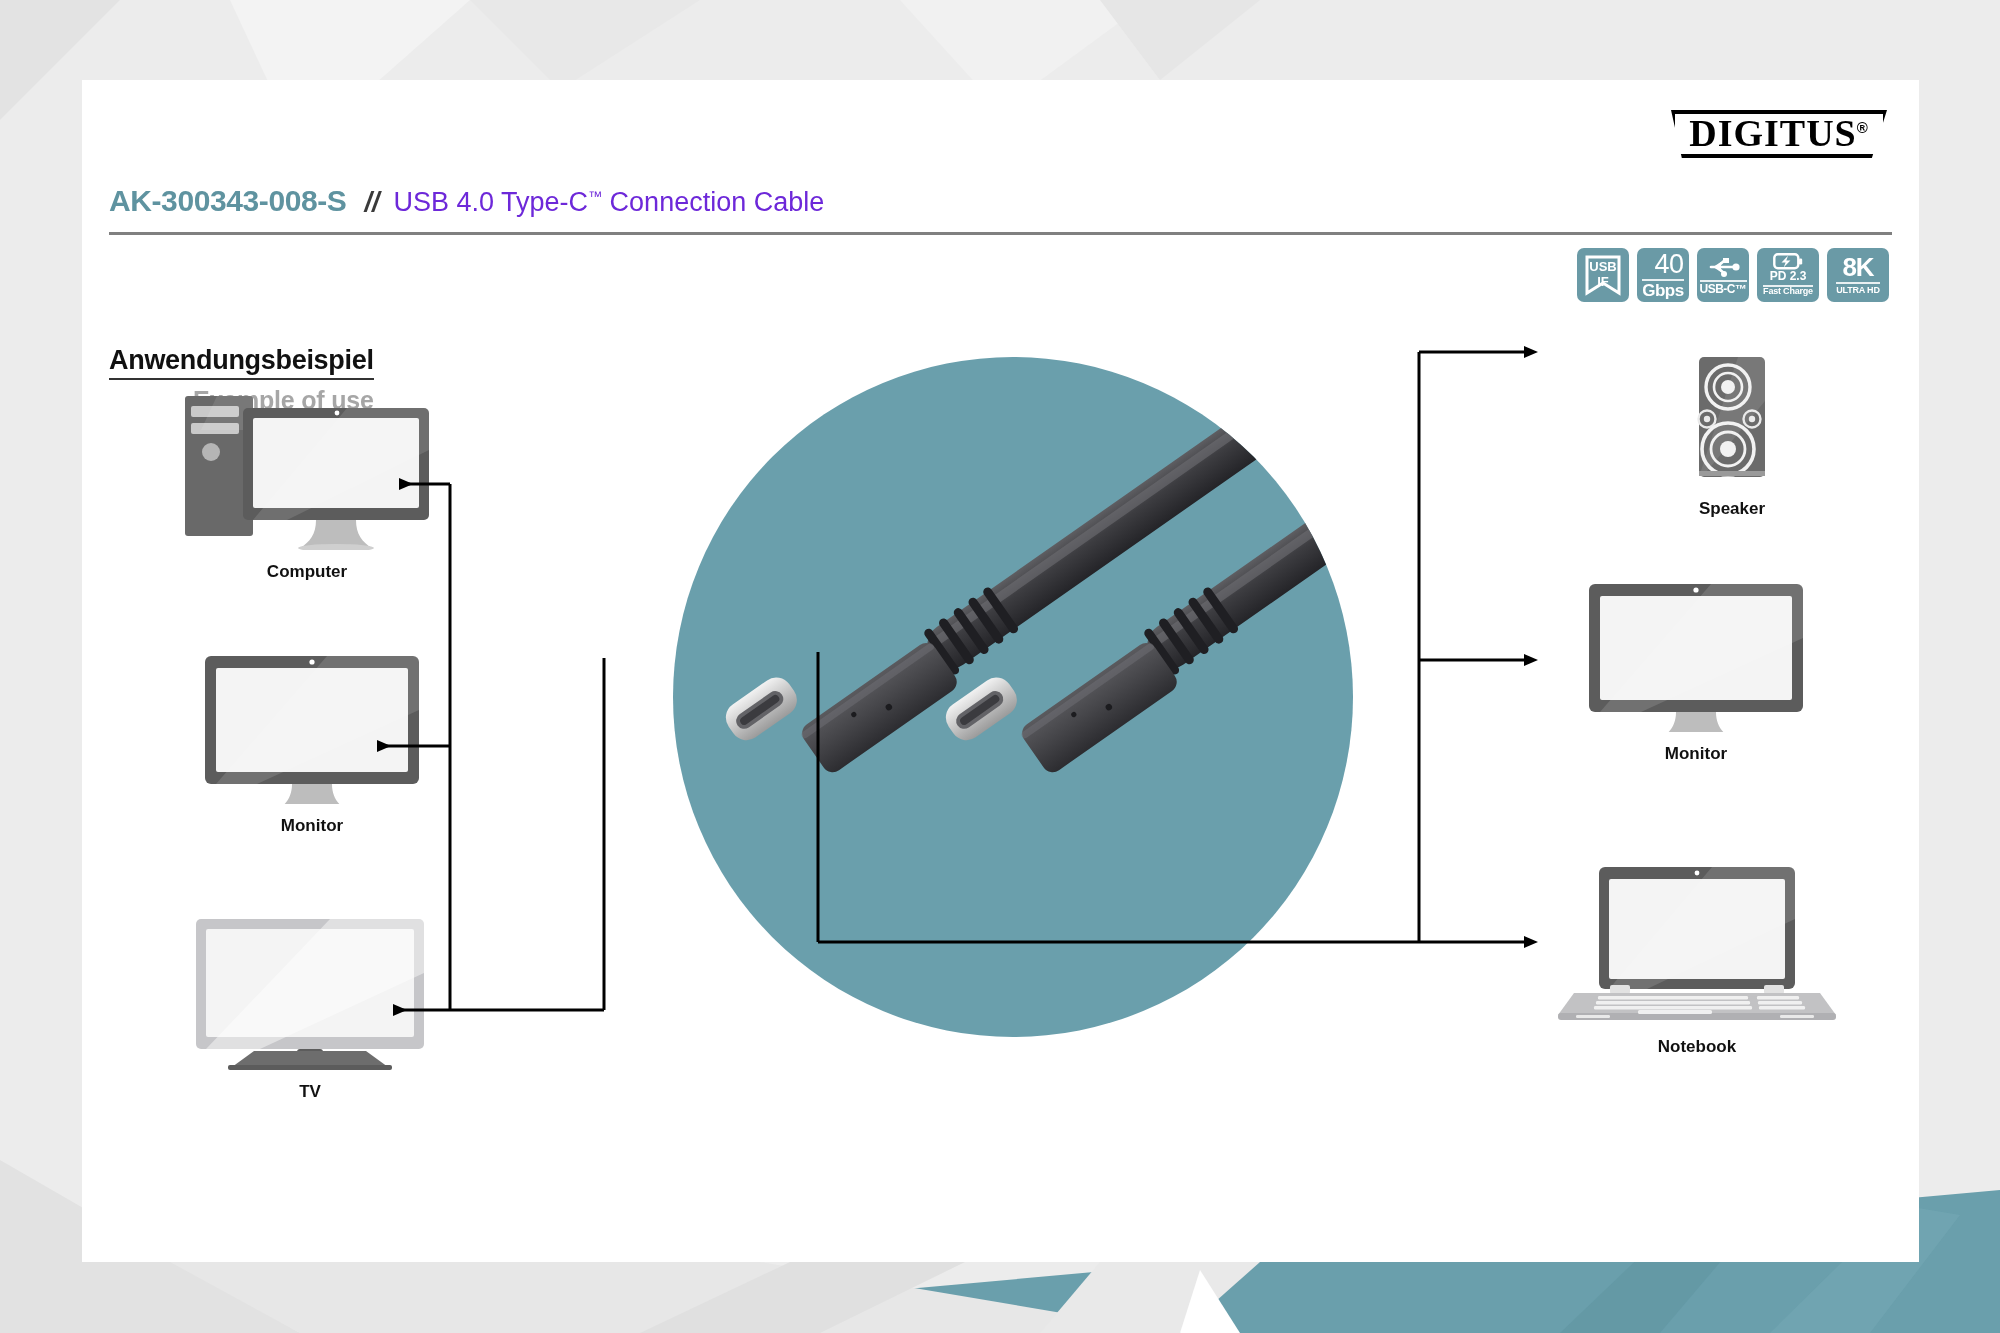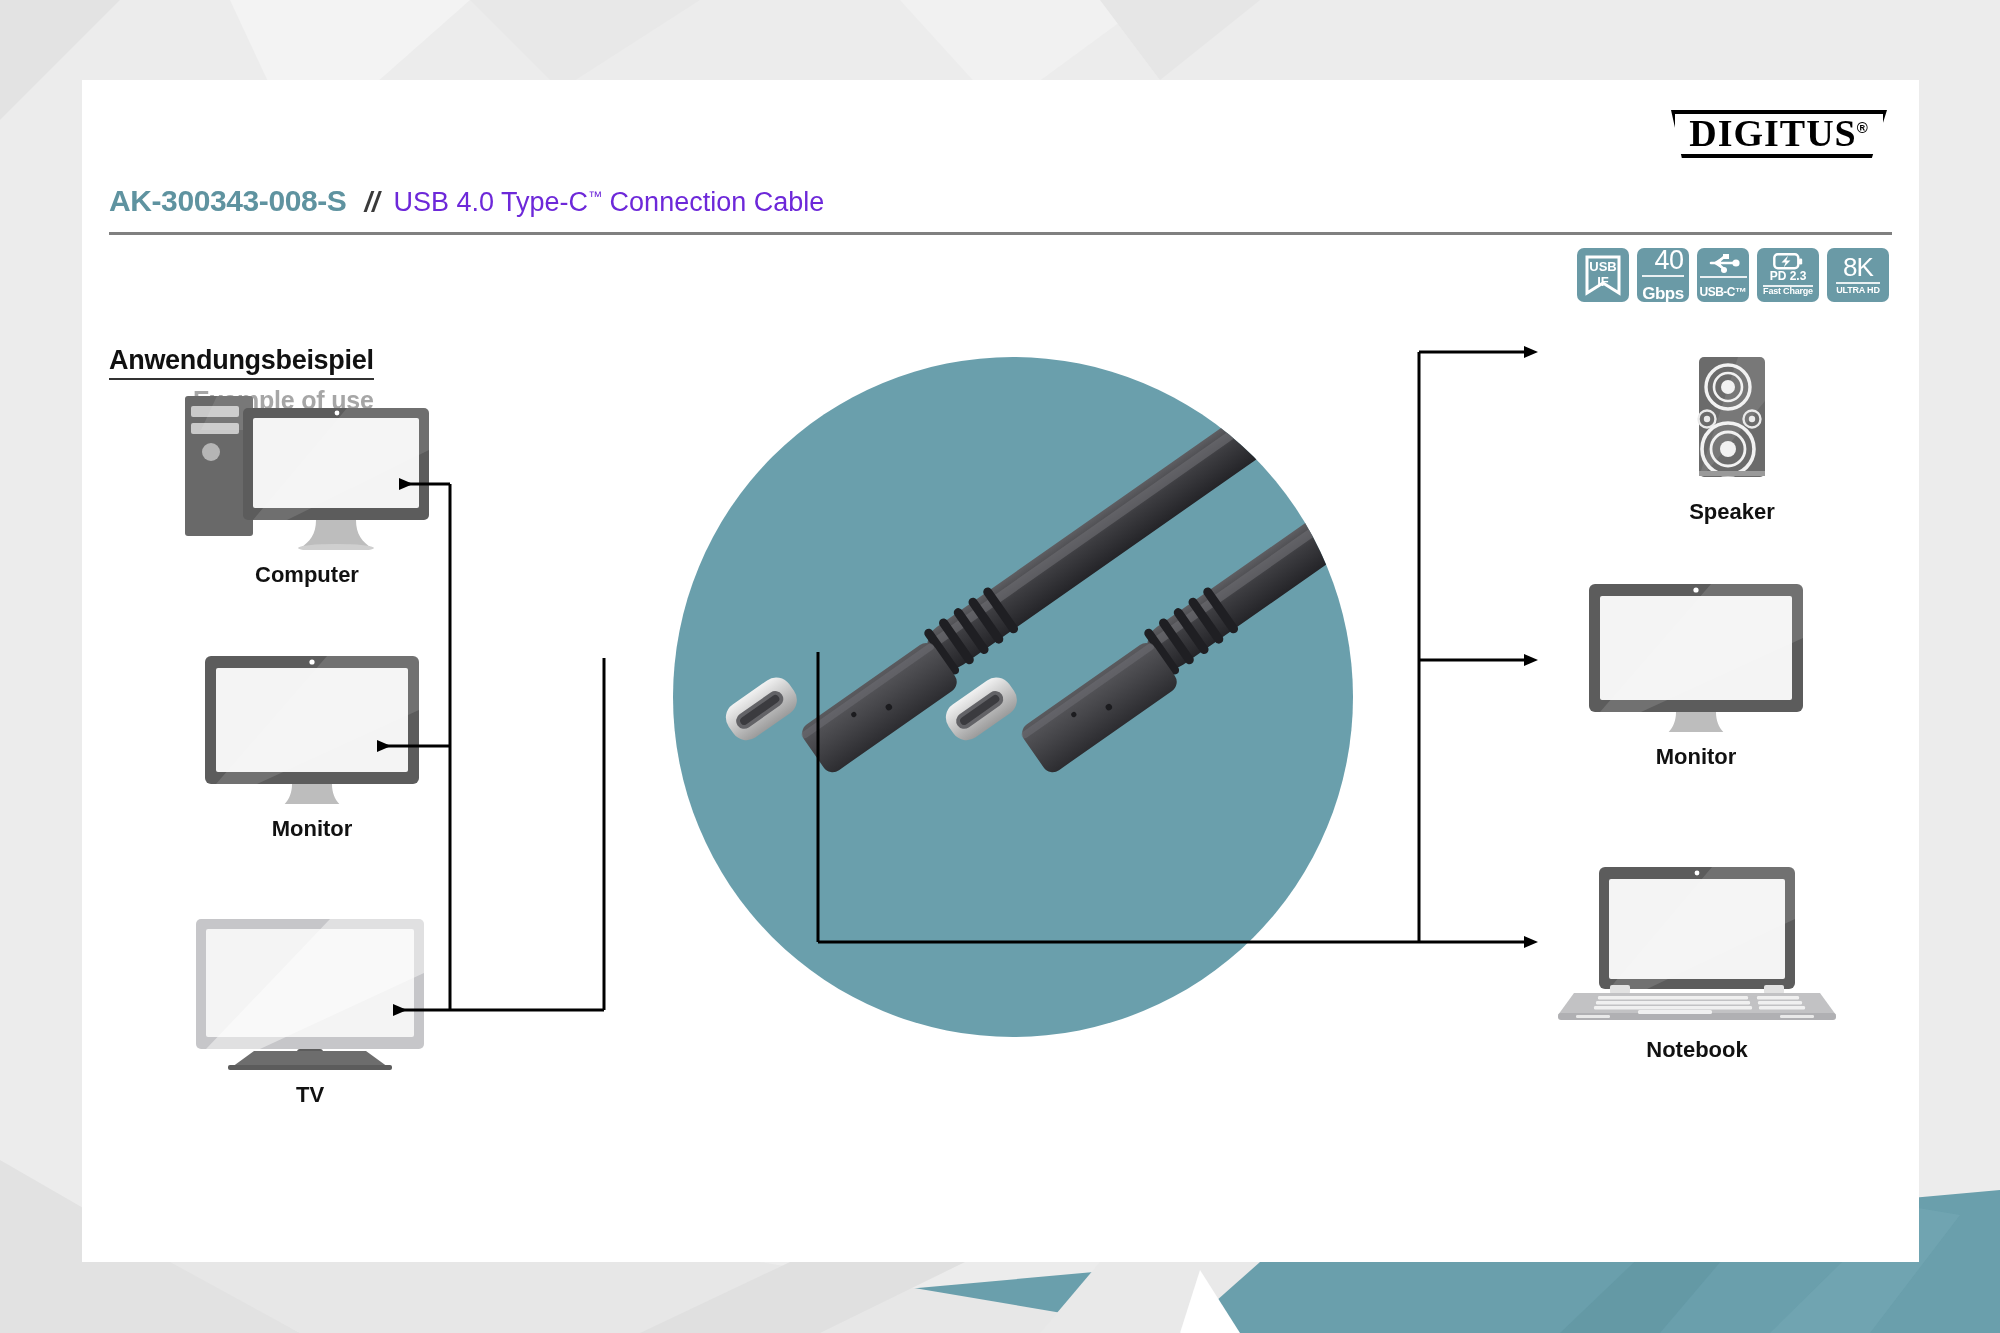--- a/index.html
+++ b/index.html
@@ -93,31 +93,31 @@
   .badge.wide { width:62px; }
   .badge .b-top {
     font-size:27px; font-weight:normal; line-height:1.0;
     letter-spacing:-0.5px;
     margin-left:12px;
   }
   .badge .b-bot {
     font-size:17px; font-weight:bold; line-height:1.05;
     letter-spacing:-0.5px;
     border-top:2px solid rgba(255,255,255,.85);
-    padding-top:8px; margin-top:1px;
+    padding-top:1px; margin-top:1px;
   }
   .badge .b-small {
     font-size:9px; font-weight:bold; line-height:1.1;
     letter-spacing:-0.2px;
   }
   .badge .b-med {
     font-size:12px; font-weight:bold; line-height:1.1;
   }
   .badge .b-big {
-    font-size:26px; font-weight:normal; line-height:1; letter-spacing:-1px;
+    font-size:26px; font-weight:bold; line-height:1; letter-spacing:-1px;
   }
   .badge .b-ribbon-label {
     position:absolute; left:0; right:0; top:12px;
     text-align:center; font-size:13px; font-weight:bold;
     line-height:1.15;
   }
 
   
   #heading { position:absolute; left:27px; top:265px;text-align:right; }
   #h-de {
@@ -130,21 +130,21 @@
   #h-en {
     font-size:25px; font-weight:bold; color:#a6a6a6;
     letter-spacing:-0.2px; margin-top:6px;
   }
 
   
   #diagram { position:absolute; left:0; top:0; right:0; bottom:0; }
 
   .devcol { position:absolute; }
   .devlabel {
-    text-align:center; font-size:22px; font-weight:bold;
+    text-align:center; font-size:17px; font-weight:bold;
     color:#111; margin-top:8px;
   }
   .devart { position:relative; }
 
   
   #circle {
     position:absolute;
     left:591px; top:277px;
     width:680px; height:680px;
     border-radius:50%;

